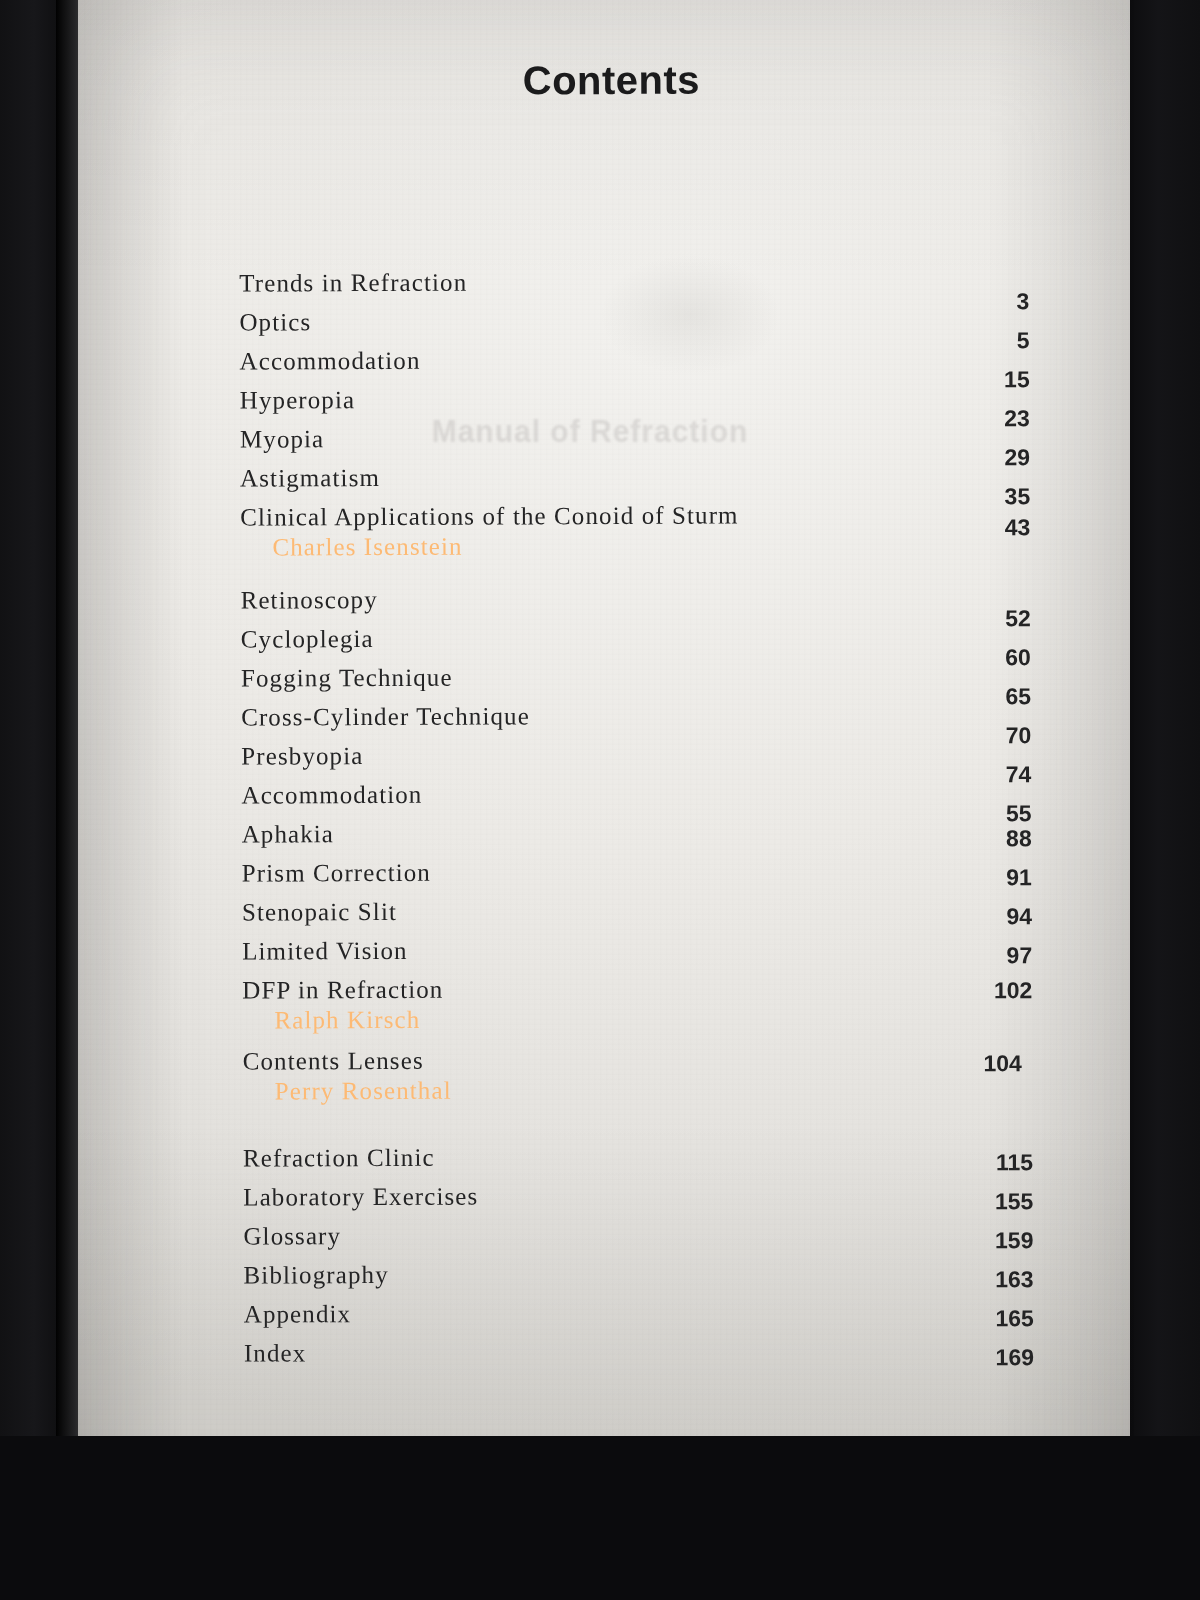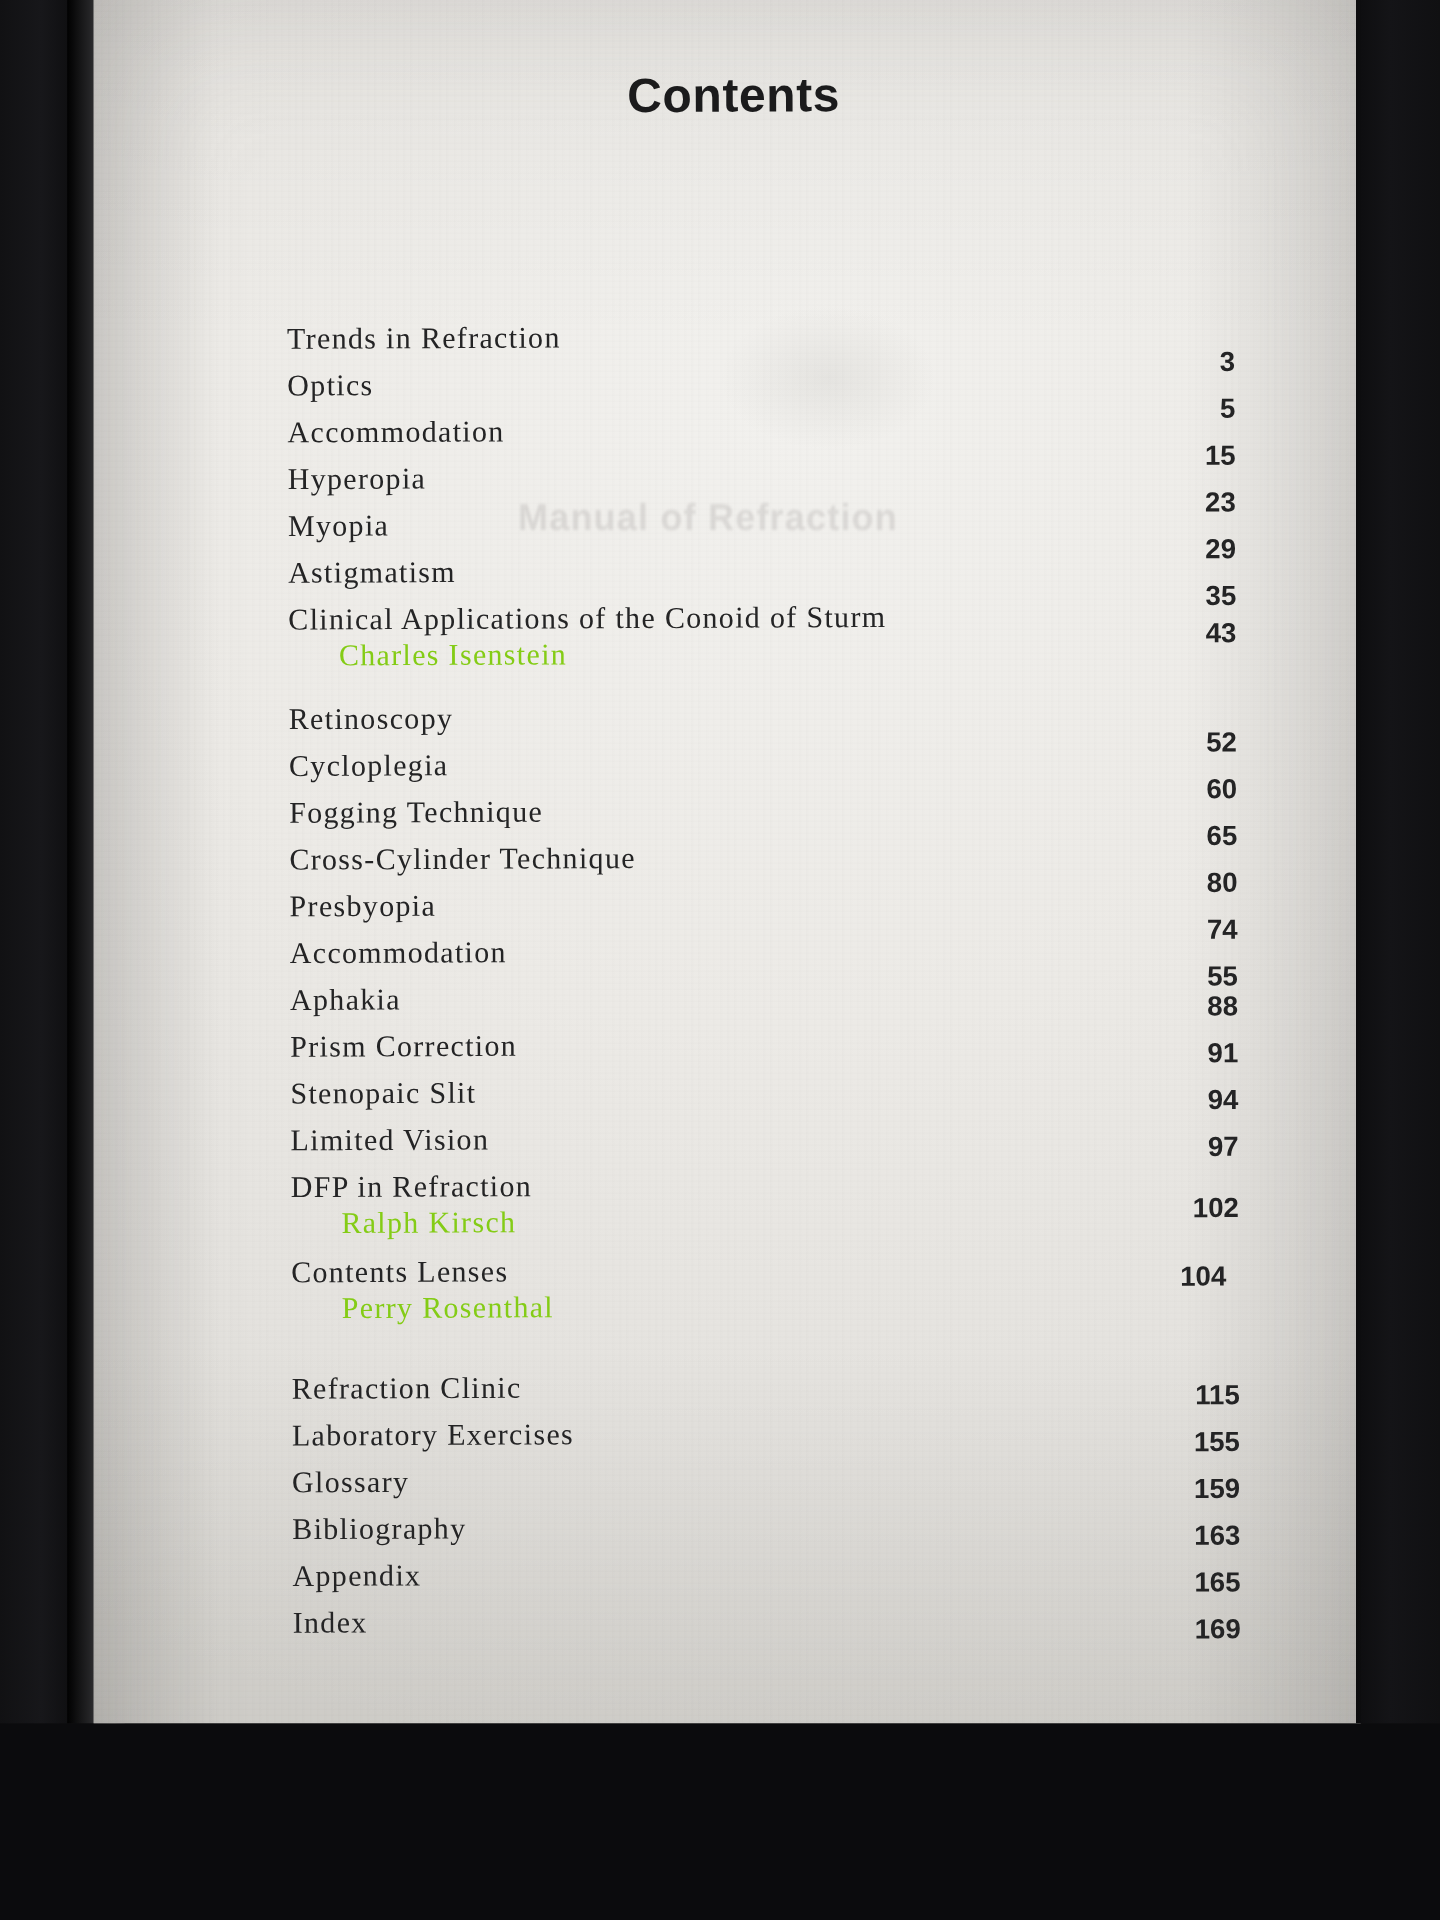--- a/index.html
+++ b/index.html
@@ -135,26 +135,26 @@
     left: 0;
     top: 0;
     font-family: "Liberation Serif", serif;
     font-size: 25px;
     letter-spacing: 1.1px;
     color: #242425;
     white-space: nowrap;
   }
   .entry-author {
     position: absolute;
-    left: 42px;
+    left: 32px;
     top: 30px;
     font-family: "Liberation Serif", serif;
     font-size: 25px;
     letter-spacing: 1.1px;
-    color: #84cc16;
+    color: #fdba74;
     white-space: nowrap;
   }
   .entry-page {
     position: absolute;
     right: 0;
     top: 22px;
     width: 60px;
     text-align: right;
     font-family: "Liberation Sans", sans-serif;
     font-weight: bold;
@@ -241,21 +241,21 @@
         <span class="entry-page">60</span>
       </div>
 
       <div class="toc-entry">
         <span class="entry-title">Fogging Technique</span>
         <span class="entry-page">65</span>
       </div>
 
       <div class="toc-entry">
         <span class="entry-title">Cross-Cylinder Technique</span>
-        <span class="entry-page">80</span>
+        <span class="entry-page">70</span>
       </div>
 
       <div class="toc-entry">
         <span class="entry-title">Presbyopia</span>
         <span class="entry-page">74</span>
       </div>
 
       <div class="toc-entry">
         <span class="entry-title">Accommodation</span>
         <span class="entry-page">55</span>
@@ -277,21 +277,21 @@
       </div>
 
       <div class="toc-entry tight">
         <span class="entry-title">Limited Vision</span>
         <span class="entry-page">97</span>
       </div>
 
       <div class="toc-entry has-author" style="min-height:70px;">
         <span class="entry-title">DFP in Refraction</span>
         <span class="entry-author">Ralph Kirsch</span>
-        <span class="entry-page" style="top:20px;">102</span>
+        <span class="entry-page" style="top:4px;">102</span>
       </div>
 
       <div class="toc-entry has-author" style="min-height:74px;">
         <span class="entry-title">Contents Lenses</span>
         <span class="entry-author">Perry Rosenthal</span>
         <span class="entry-page" style="top:6px;text-align:center;">104</span>
       </div>
 
       <div class="gap-md"></div>
 

